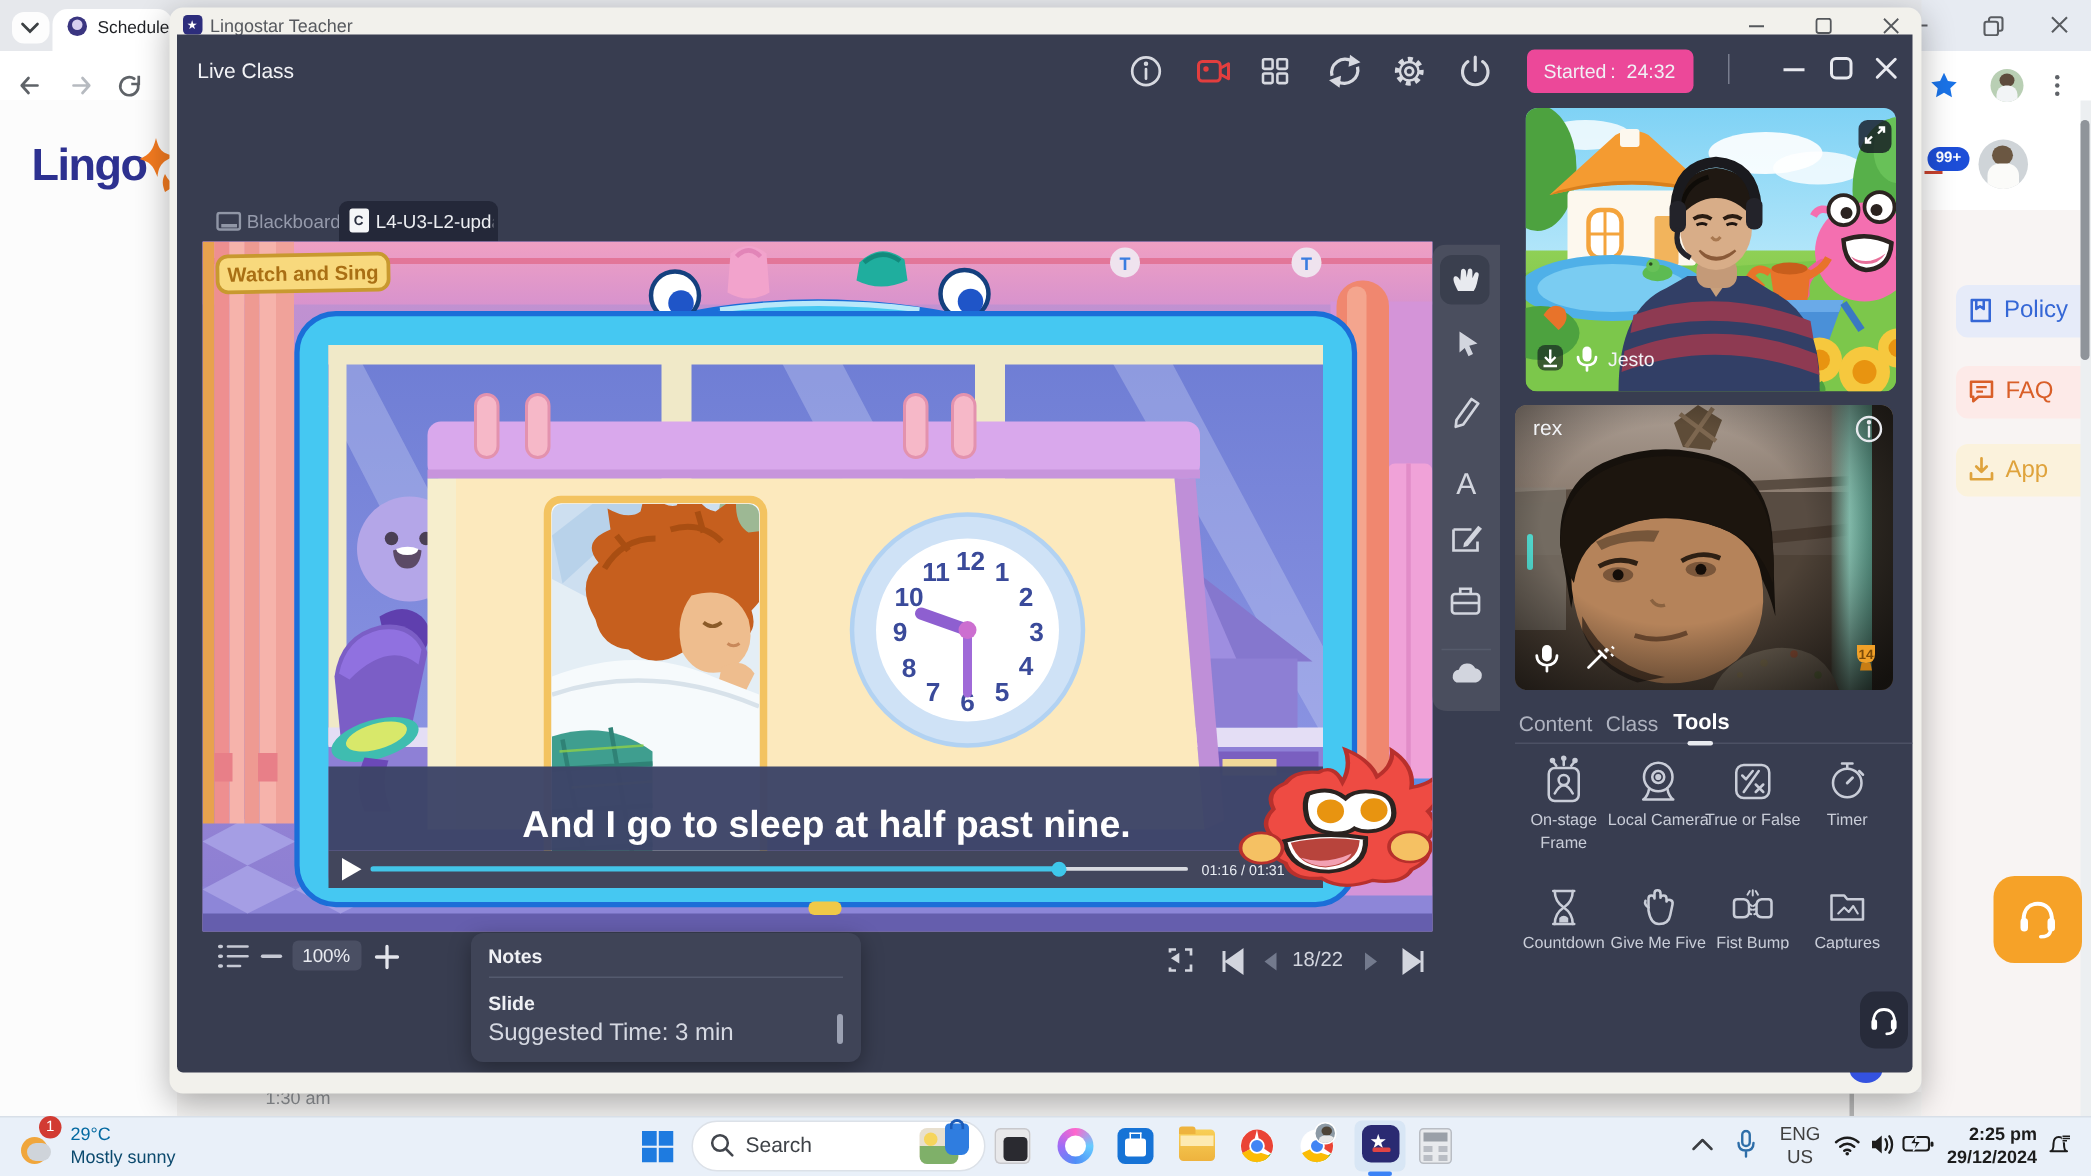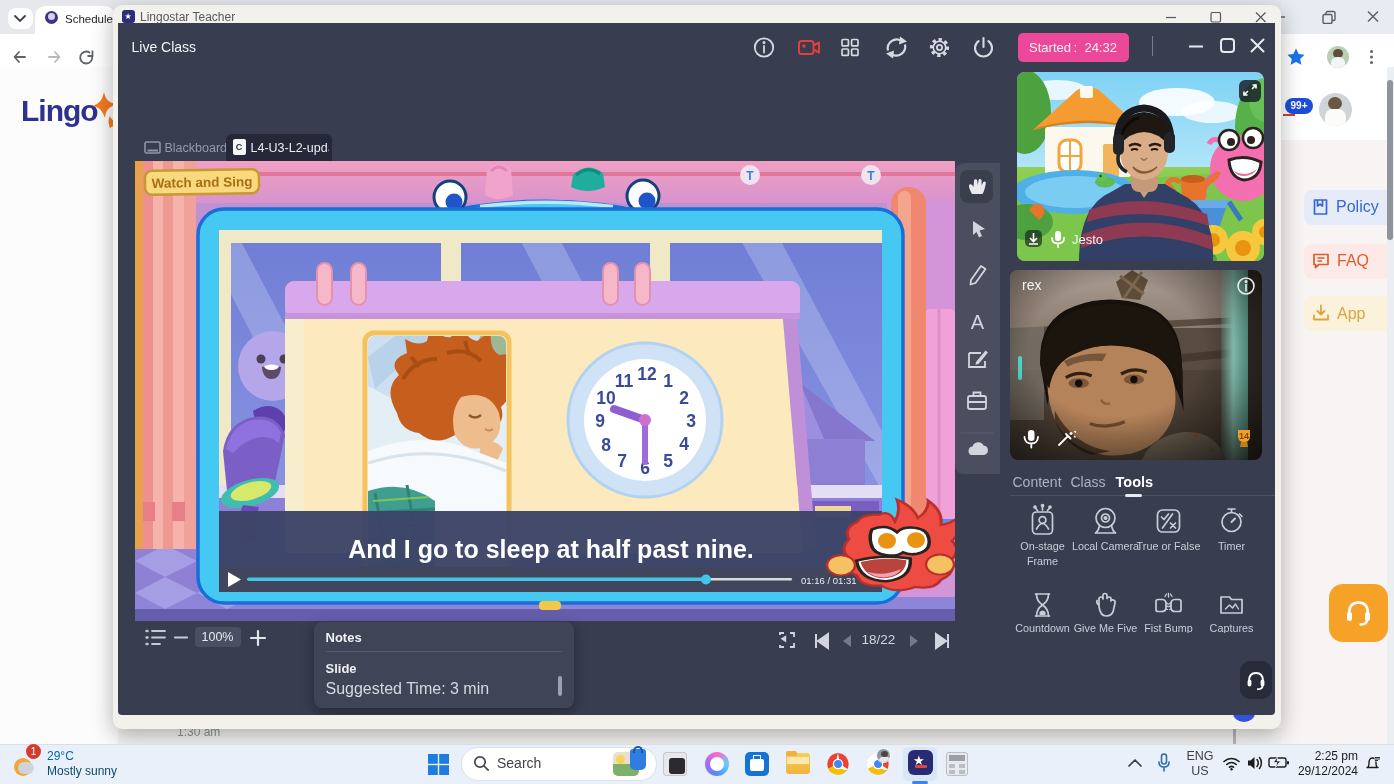--- a/index.html
+++ b/index.html
@@ -796,20 +796,20 @@
     </svg>
   <svg class="abs" style="left:1246px;top:755px;" width="18" height="16" viewBox="0 0 18 16">
       <path d="M2 5.5 H4.5 L8.5 2 V14 L4.5 10.5 H2 Z" fill="#1c1c1c"></path>
       <path d="M11 4.5 C12.5 6.5 12.5 9.5 11 11.5 M13.5 2.5 C16 5.5 16 10.5 13.5 13.5" stroke="#1c1c1c" stroke-width="1.5" fill="none" stroke-linecap="round"></path>
     </svg>
   <svg class="abs" style="left:1268px;top:755px;" width="22" height="15" viewBox="0 0 22 15">
       <rect x="1" y="3" width="17" height="9" rx="2" stroke="#1c1c1c" stroke-width="1.4" fill="none"></rect>
       <rect x="19" y="6" width="2" height="3.5" rx="1" fill="#1c1c1c"></rect>
       <path d="M9.5 1.5 L5.5 7.5 H9 L7.5 12.5 L12.5 6 H9 Z" fill="#1c1c1c" stroke="#e9f0f9" stroke-width="0.8"></path>
     </svg>
-  <div class="abs" style="left:1296px;top:749px;width:62px;font-size:12px;line-height:15px;color:#1c1c1c;text-align:right;">2:25 pm<br>29/12/2024</div>
+  <div class="abs" style="left:1296px;top:749px;width:62px;font-size:12px;line-height:15px;color:#1c1c1c;text-align:right;font-weight:bold;">2:25 pm<br>29/12/2024</div>
   <svg class="abs" style="left:1364px;top:755px;" width="17" height="17" viewBox="0 0 17 17">
       <path d="M3 12.5 C4.5 12.5 5 11 5 7.5 C5 4.5 6.5 3 8.5 3 C10.5 3 12 4.5 12 7.5 C12 11 12.5 12.5 14 12.5 Z" stroke="#1c1c1c" stroke-width="1.4" fill="none" stroke-linejoin="round"></path>
       <rect x="10.5" y="2" width="6" height="4.5" rx="1" fill="#e9f0f9"></rect>
       <path d="M11 2.5 H16 M11 4 H16 M11 5.5 H14" stroke="#1c1c1c" stroke-width="0.9"></path>
     </svg>
 
 </div>
 
 </body></html>

